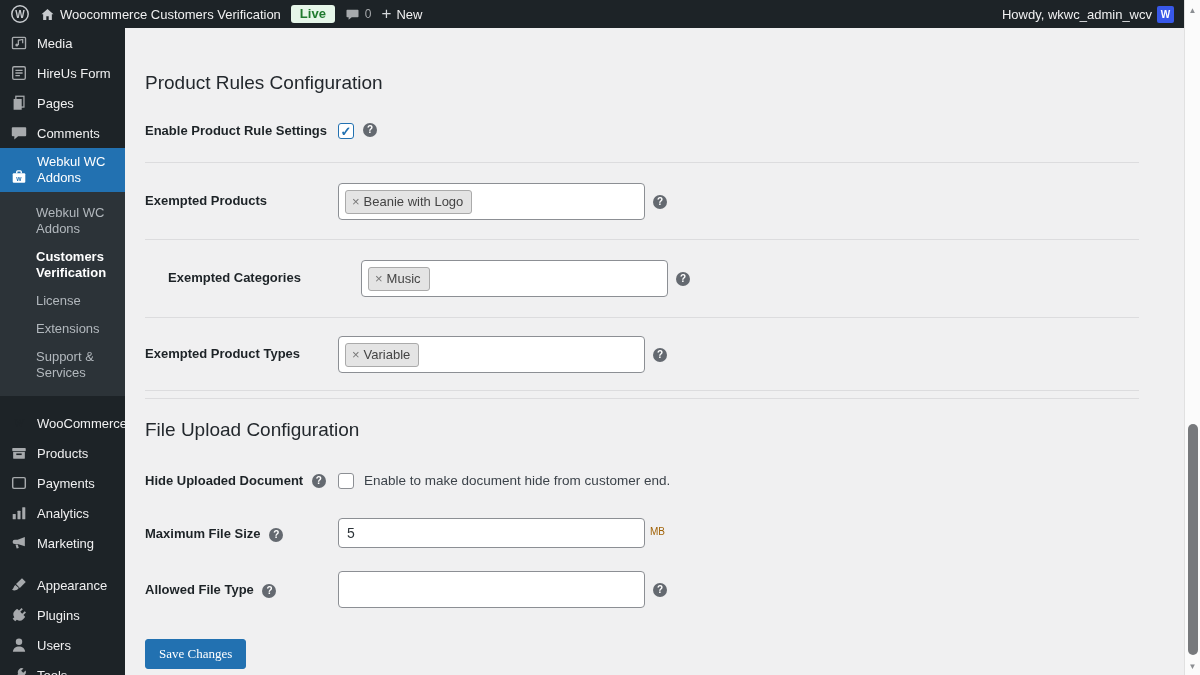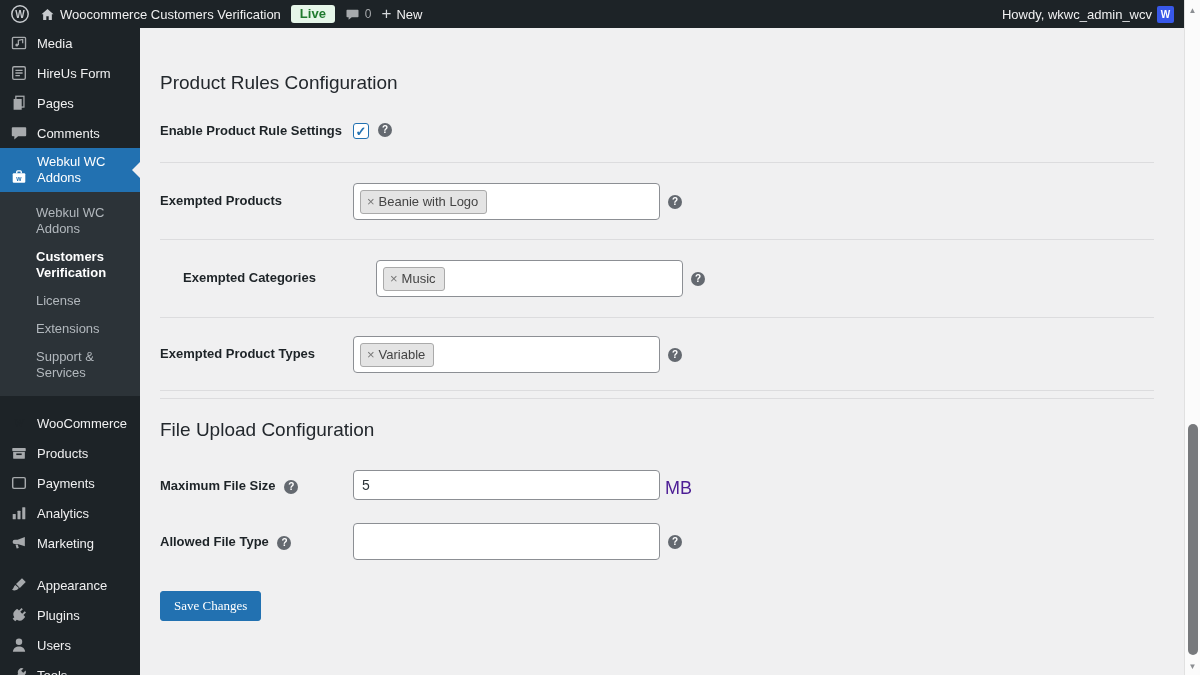--- a/index.html
+++ b/index.html
@@ -31,21 +31,21 @@
   .menu-item.active .arrow { position:absolute; right:0; top:50%; margin-top:-8px; width:0; height:0;
     border-top:8px solid transparent; border-bottom:8px solid transparent; border-right:8px solid #f0f0f1; }
   .menu-icon svg text { fill:#1d2327; }
   .active .menu-icon svg text { fill:#2271b1; }
   #submenu { background:#2c3338; padding:7px 0 9px; }
   .sub-item { padding:6px 0 6px 36px; color:#b2b8bd; font-size:13px; cursor:pointer; line-height:16px; }
   .sub-item.active { color:#fff; font-weight:bold; }
   .menu-sep { height:12px; }
 
   
-  #content { position:absolute; left:140px; top:28px; width:1044px; height:647px;
+  #content { position:absolute; left:125px; top:28px; width:1044px; height:647px;
     background:#f0f0f1; padding:0 30px 0 20px; overflow:hidden; color:#3c434a; }
   h2.section-title { font-size:19px; font-weight:400; color:#23282d; }
   .t1 { padding-top:44px; }
   .t2 { padding-top:20px; }
   .divider { border-top:1px solid #dcdcde; }
   .frow { display:flex; align-items:flex-start; }
   .flabel { width:193px; flex:none; font-weight:bold; font-size:13px; color:#1d2327; line-height:16px; }
   .help { display:inline-block; width:14px; height:14px; border-radius:50%; background:#646970;
     color:#fff; font-size:10px; font-weight:bold; text-align:center; line-height:14px;
     vertical-align:middle; cursor:help; flex:none; }
@@ -56,21 +56,21 @@
     border-radius:4px; padding:3px 4px; cursor:text; }
   .tag { display:inline-flex; align-items:center; gap:4px; margin:3px 0 0 2px; padding:3px 8px 4px 6px;
     background:#e4e4e4; border:1px solid #aaa; border-radius:3px; font-size:13px; color:#444; }
   .tag-x { color:#777; cursor:pointer; font-size:13px; line-height:12px; }
   .text-input { width:307px; height:30px; background:#fff; border:1px solid #8c8f94; border-radius:4px;
     padding:0 8px; font-size:14px; font-family:"Liberation Sans",sans-serif; color:#2c3338; }
   .text-input.tall { height:37px; }
   .btn-primary { display:inline-block; background:#2271b1; border:1px solid #2271b1; color:#fff;
     font-size:13px; padding:6px 13px; border-radius:3px; cursor:pointer; font-family:Liberation Serif, serif; }
   .inline-desc { font-size:13.5px; color:#3c434a; line-height:17px; }
-  .unit { font-size:18px; color:#4c1d95; padding-top:8px; }
+  .unit { font-size:10px; color:#a16207; padding-top:8px; }
 
   
   #scrollbar { position:absolute; right:0; top:0; width:16px; height:675px; background:#fbfbfb;
     border-left:1px solid #e1e1e1; }
   .sb-arrow { position:absolute; left:0; width:15px; text-align:center; color:#8b8e92; font-size:8px; cursor:pointer; }
   .sb-thumb { position:absolute; left:3px; width:10px; top:424px; height:231px; background:#77797c; border-radius:6px; cursor:pointer; }
 </style>
 </head>
 <body>
 
@@ -297,20 +297,28 @@
         <span>Variable</span>
       </span>
     </div>
     <span class="help" style="margin-left:8px; margin-top:12px;">?</span>
   </div>
   <div class="divider"></div>
   <div class="divider" style="margin-top:7px;"></div>
 
   <h2 class="section-title t2">File Upload Configuration</h2>
 
+  <div class="frow" style="margin-top:31px; align-items:center;">
+    <span class="flabel">
+      <span>Hide Uploaded Document</span>
+      <span class="help" style="margin-left:5px;">?</span>
+    </span>
+    <span class="cb"></span>
+    <span class="inline-desc" style="margin-left:10px;">Enable to make document hide from customer end.</span>
+  </div>
 
   <div class="frow" style="margin-top:29px;">
     <span class="flabel" style="padding-top:8px;">
       <span>Maximum File Size</span>
       <span class="help" style="margin-left:5px;">?</span>
     </span>
     <input class="text-input" type="text" value="5" style="">
     <span class="unit" style="margin-left:5px;">MB</span>
   </div>
 

